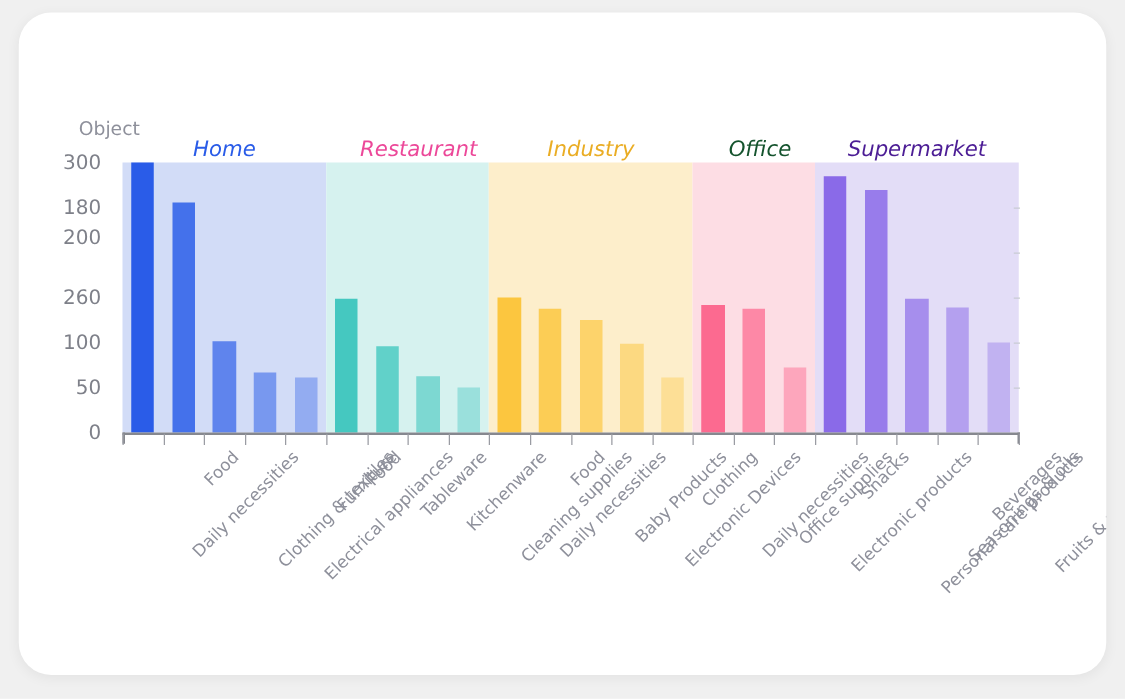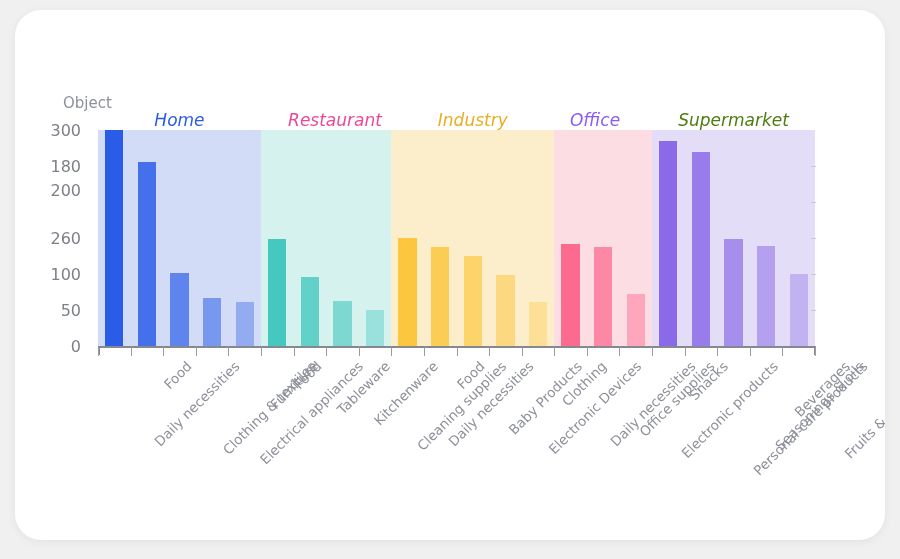--- a/index.html
+++ b/index.html
@@ -112,22 +112,22 @@
         <div class="ylab" style="top: 144px;">100</div>
         <div class="ylab" style="top: 108px;">260</div>
         <div class="ylab" style="top: 60px;">200</div>
         <div class="ylab" style="top: 36px;">180</div>
         <div class="ylab" style="top: 0px; text-align: right;">300</div>
       </div>
     <div class="grouplabels" id="grouplabels">
         <div class="glabel" style="left: 81.4773px; color: rgb(42, 92, 232);">Home</div>
         <div class="glabel" style="left: 218px; color: #ec4899; margin-left: 19px;">Restaurant</div>
         <div class="glabel" style="left: 374.795px; color: rgb(234, 173, 36);">Industry</div>
-        <div class="glabel" style="left: 497px; color: #8b5cf6;">Office</div>
-        <div class="glabel" style="left: 635.523px; color: #4d7c0f; text-align: center;">Supermarket</div>
+        <div class="glabel" style="left: 510px; color: #14532d;">Office</div>
+        <div class="glabel" style="left: 635.523px; color: #4c1d95; text-align: center;">Supermarket</div>
       </div>
 
     <div class="plot">
       <div class="bands" id="bands">
           <div class="band" style="width: 162.955px; background: rgb(210, 220, 247);"></div>
           <div class="band" style="width: 130.364px; background: rgb(214, 242, 239);"></div>
           <div class="band" style="width: 162.955px; background: rgb(253, 238, 203);"></div>
           <div class="band" style="width: 97.7727px; background: rgb(253, 221, 228);"></div>
           <div class="band" style="width: 162.955px; background: rgb(227, 221, 247);"></div>
         </div>

